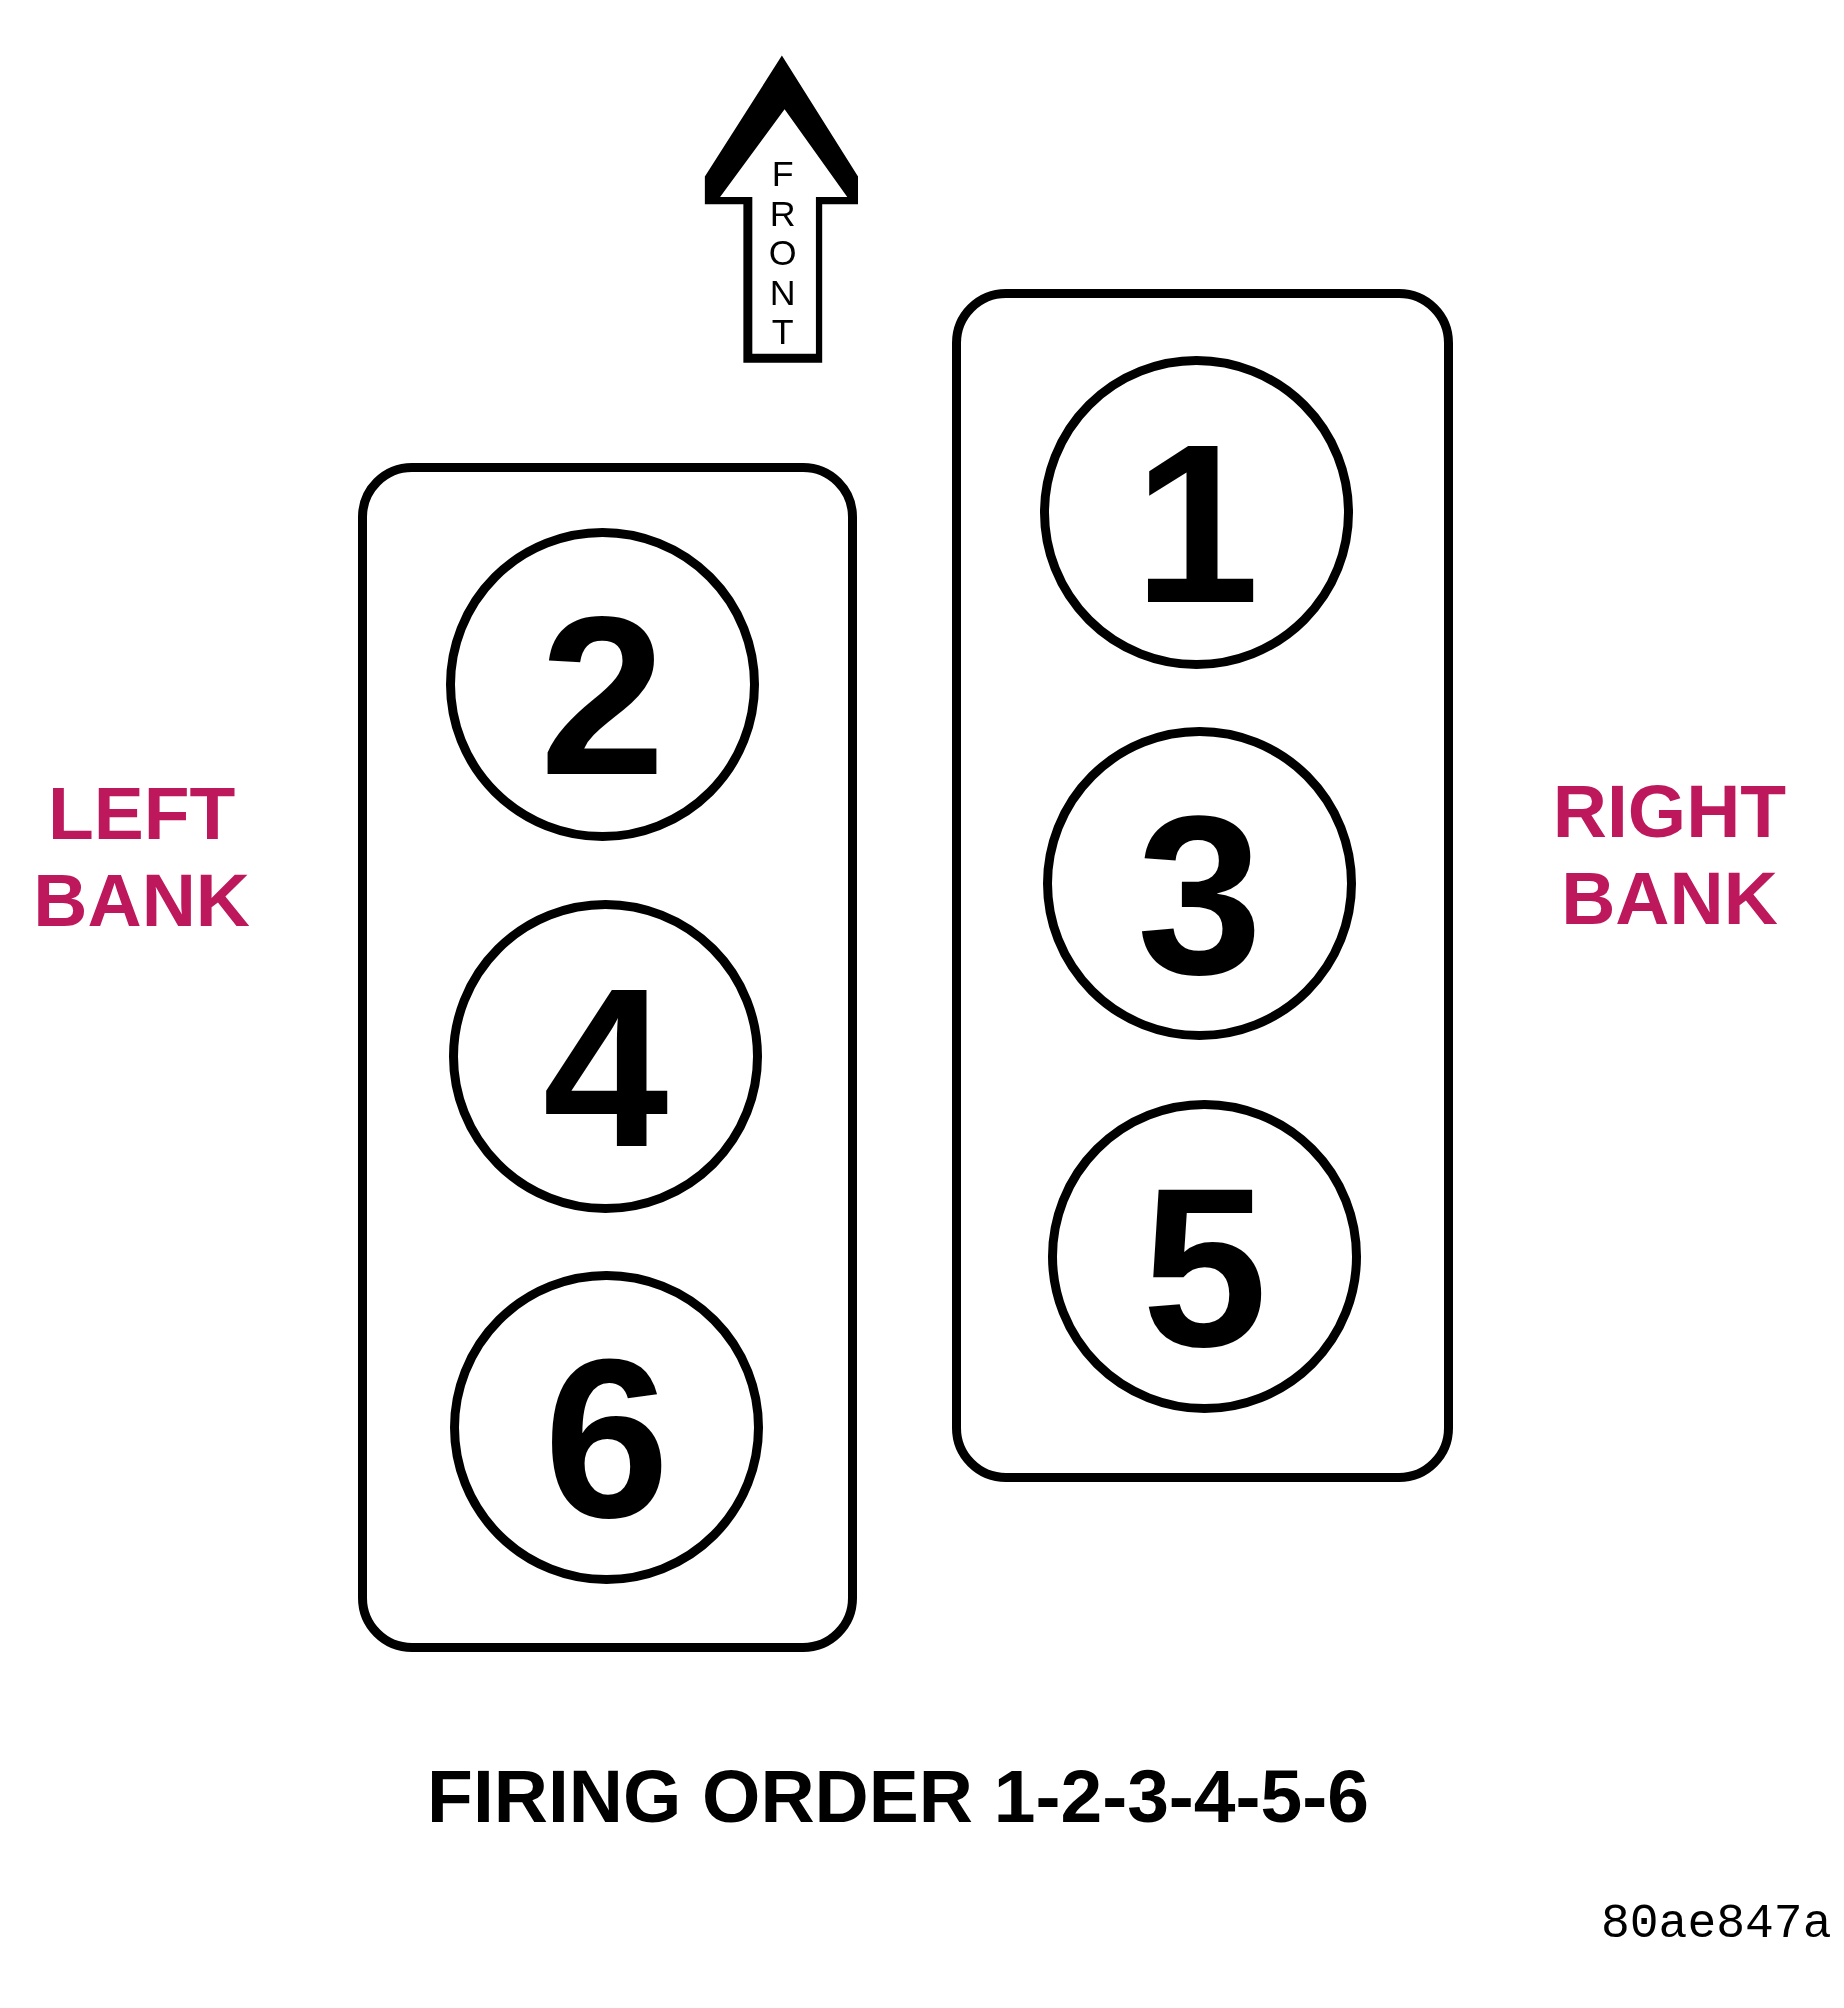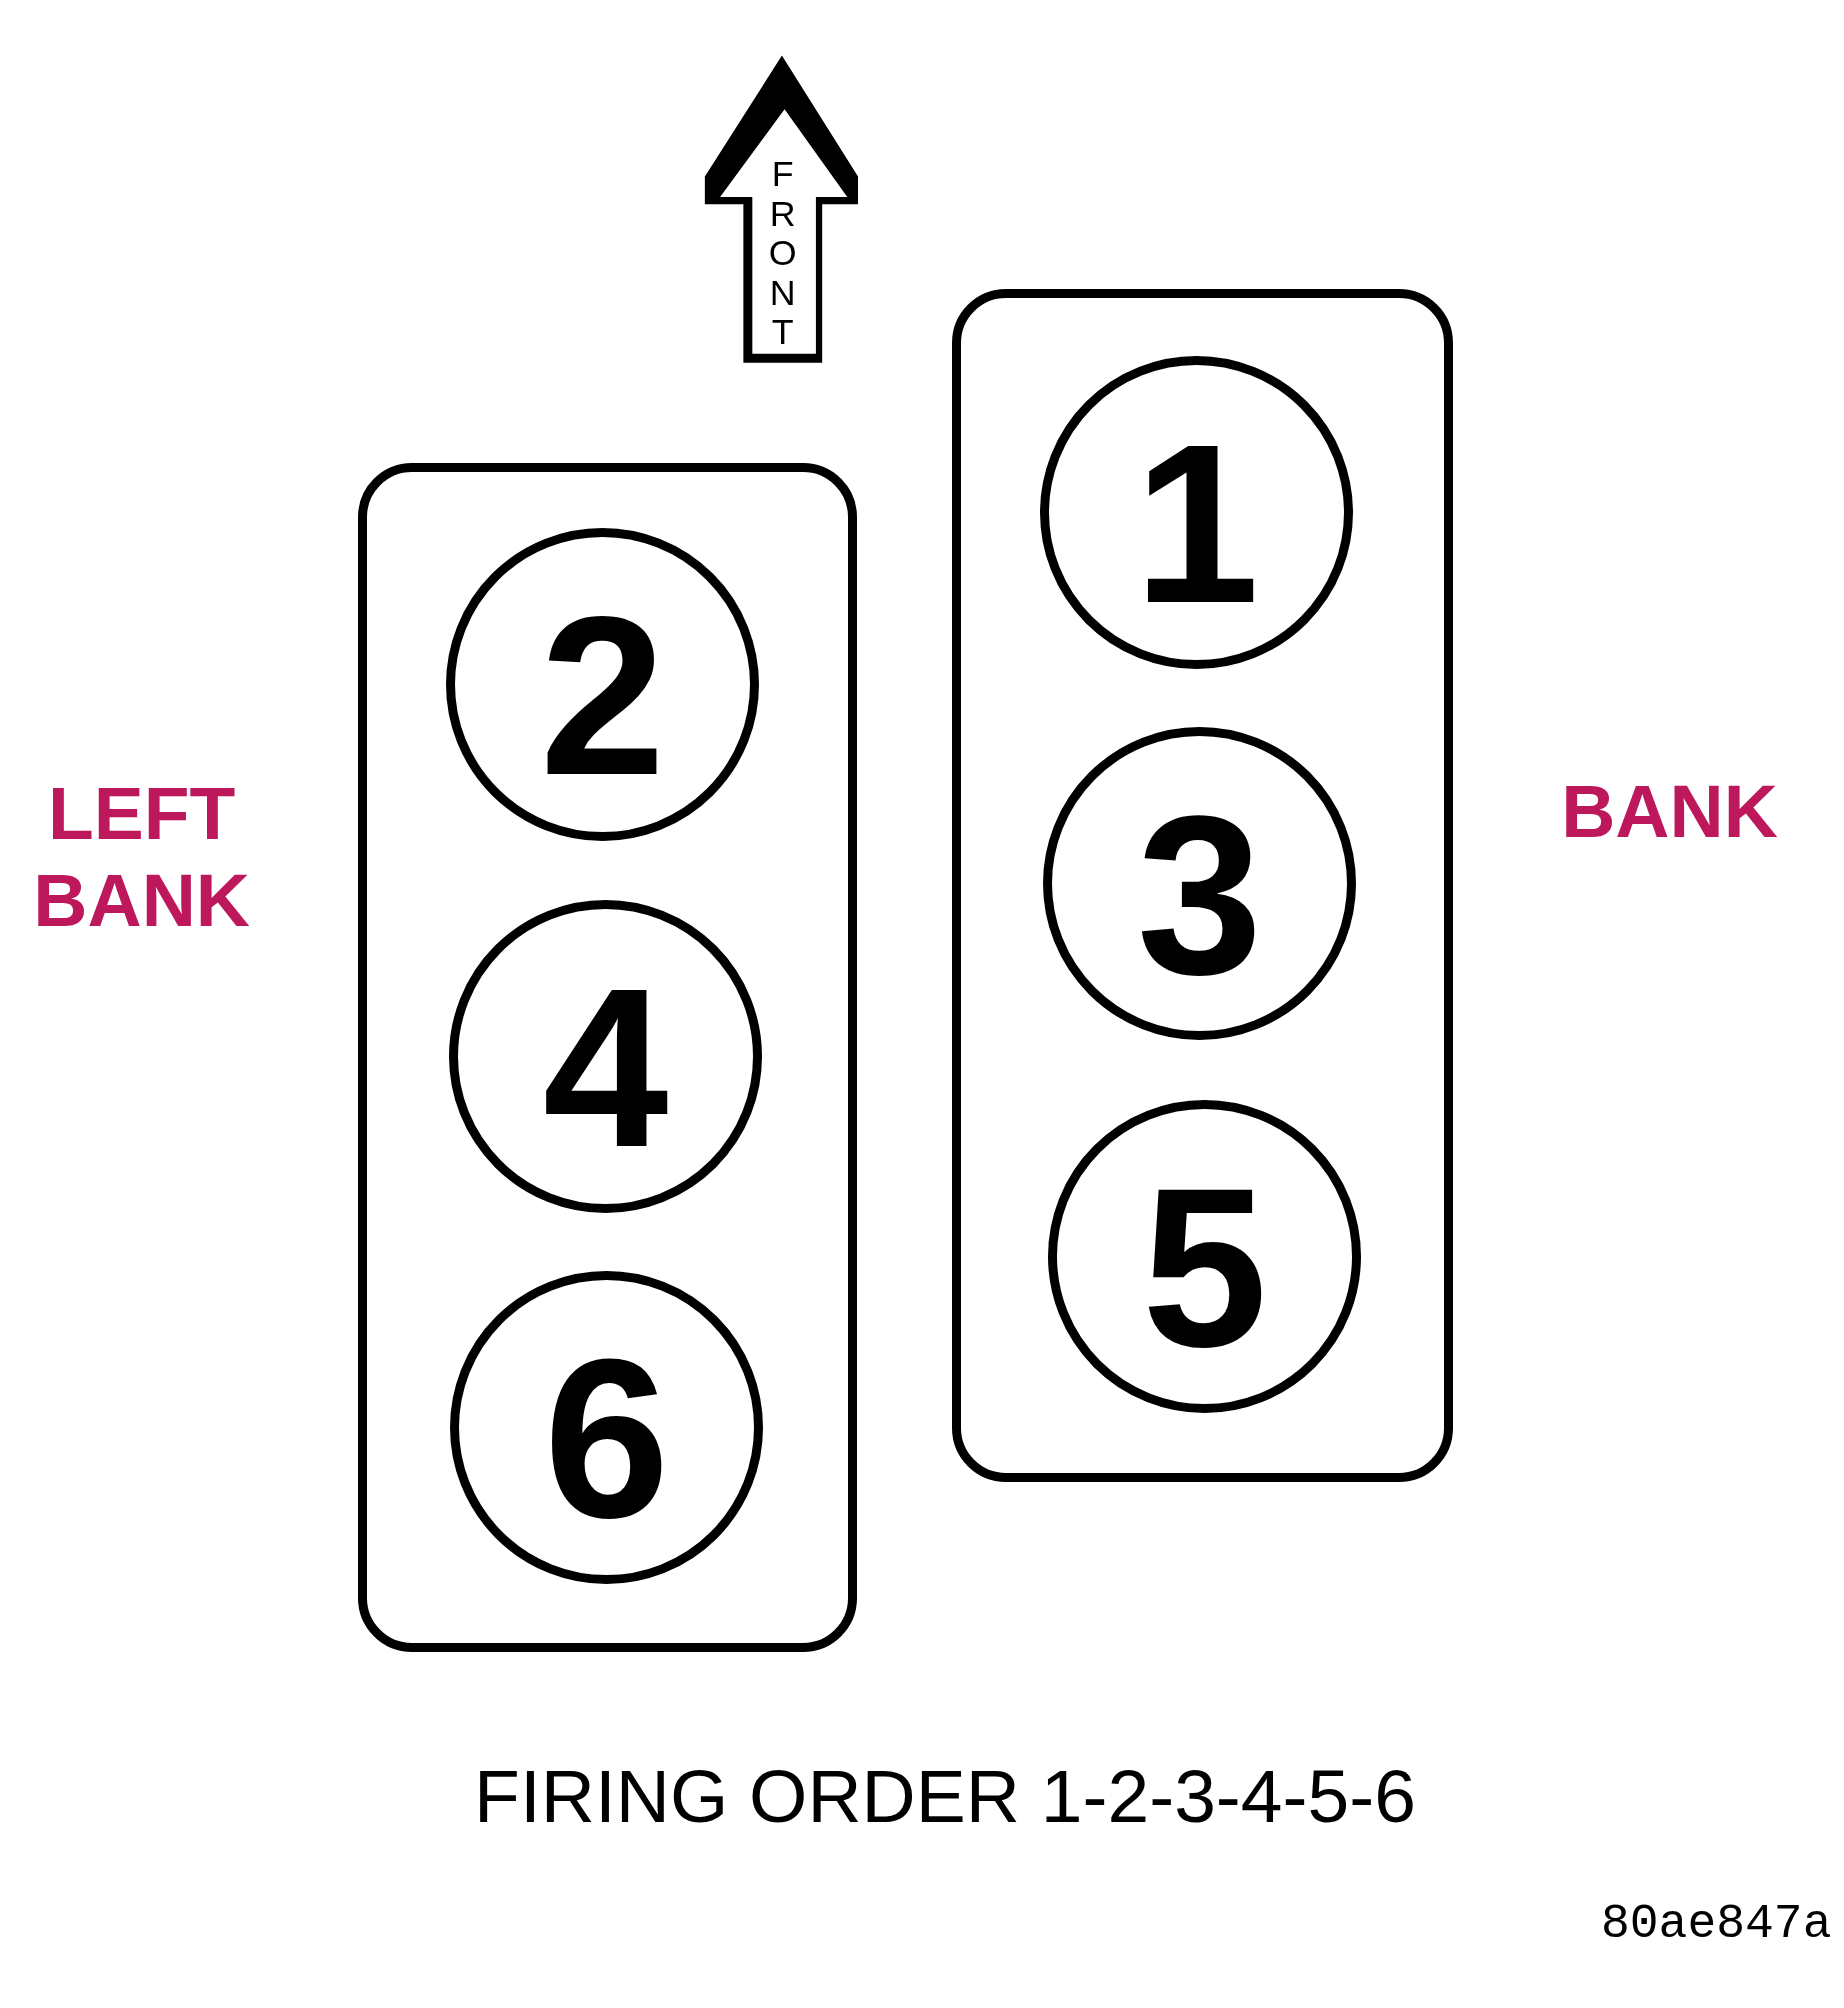--- a/index.html
+++ b/index.html
@@ -58,26 +58,25 @@
     white-space:nowrap;
   }
   .bank-label.left{left:7.2px;top:770px;}
   .bank-label.right{left:1535px;top:768px;}
 
   
   .caption{
     position:absolute;
     left:0;top:1759px;width:1796px;
     text-align:center;
-    font-weight:normal;
+    font-weight:bold;
     font-size:75px;
     line-height:75px;
     color:#000;
     white-space:nowrap;
-    margin-left:47px;
   }
   .figure-code{
     position:absolute;
     left:1601px;top:1900px;
     font-family:Liberation Mono, monospace;
     font-size:48px;
     line-height:48px;
     color:#000;
     white-space:nowrap;
   }
@@ -126,20 +125,21 @@
   </div>
   <div class="cylinder cyl-5">
     <span>5</span>
   </div>
 
   <div class="bank-label left">
     <div>LEFT</div>
     <div>BANK</div>
   </div>
   <div class="bank-label right">
+    <div>RIGHT</div>
     <div>BANK</div>
   </div>
 
   <div class="caption">FIRING ORDER 1-2-3-4-5-6</div>
   <div class="figure-code">80ae847a</div>
 
 </div>
 
 
 </body></html>

